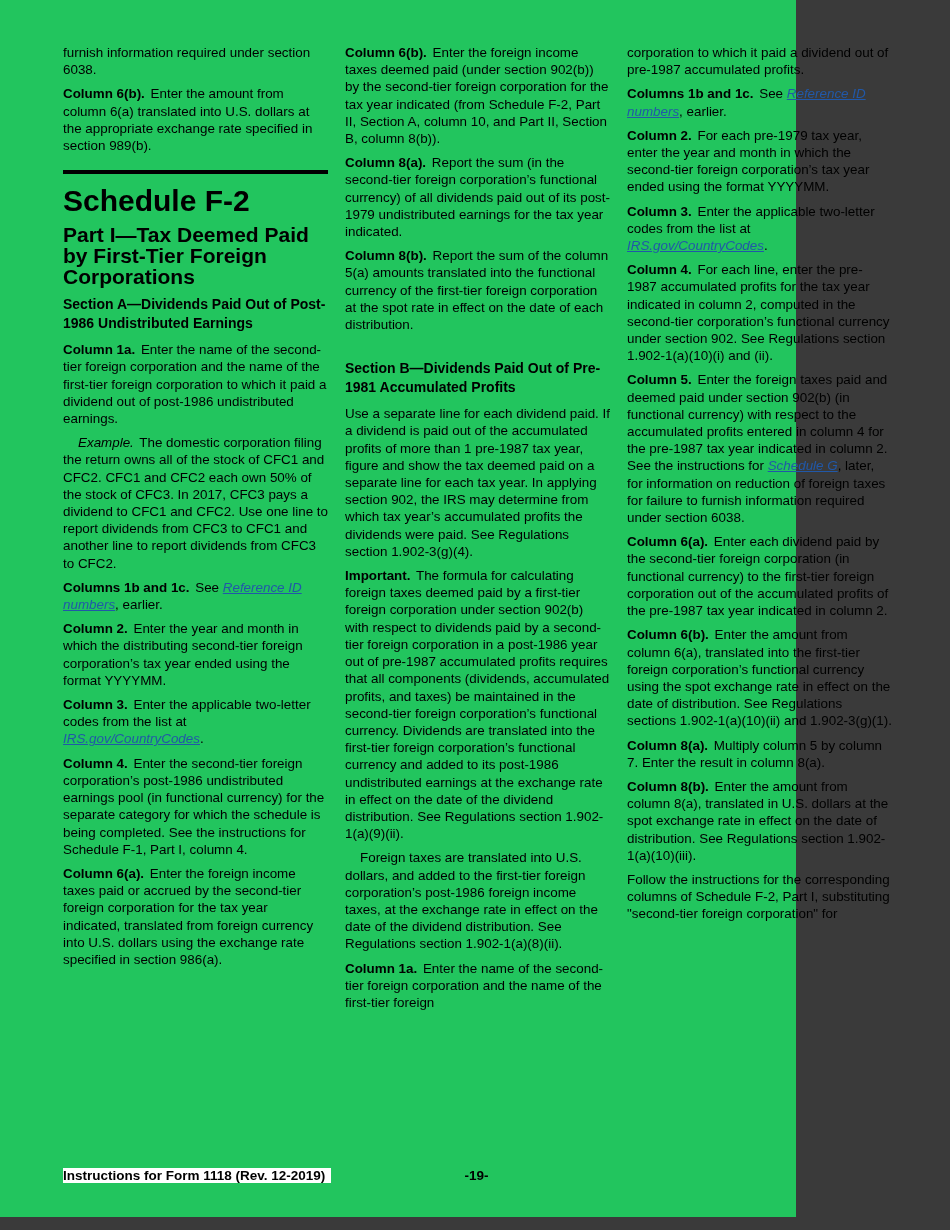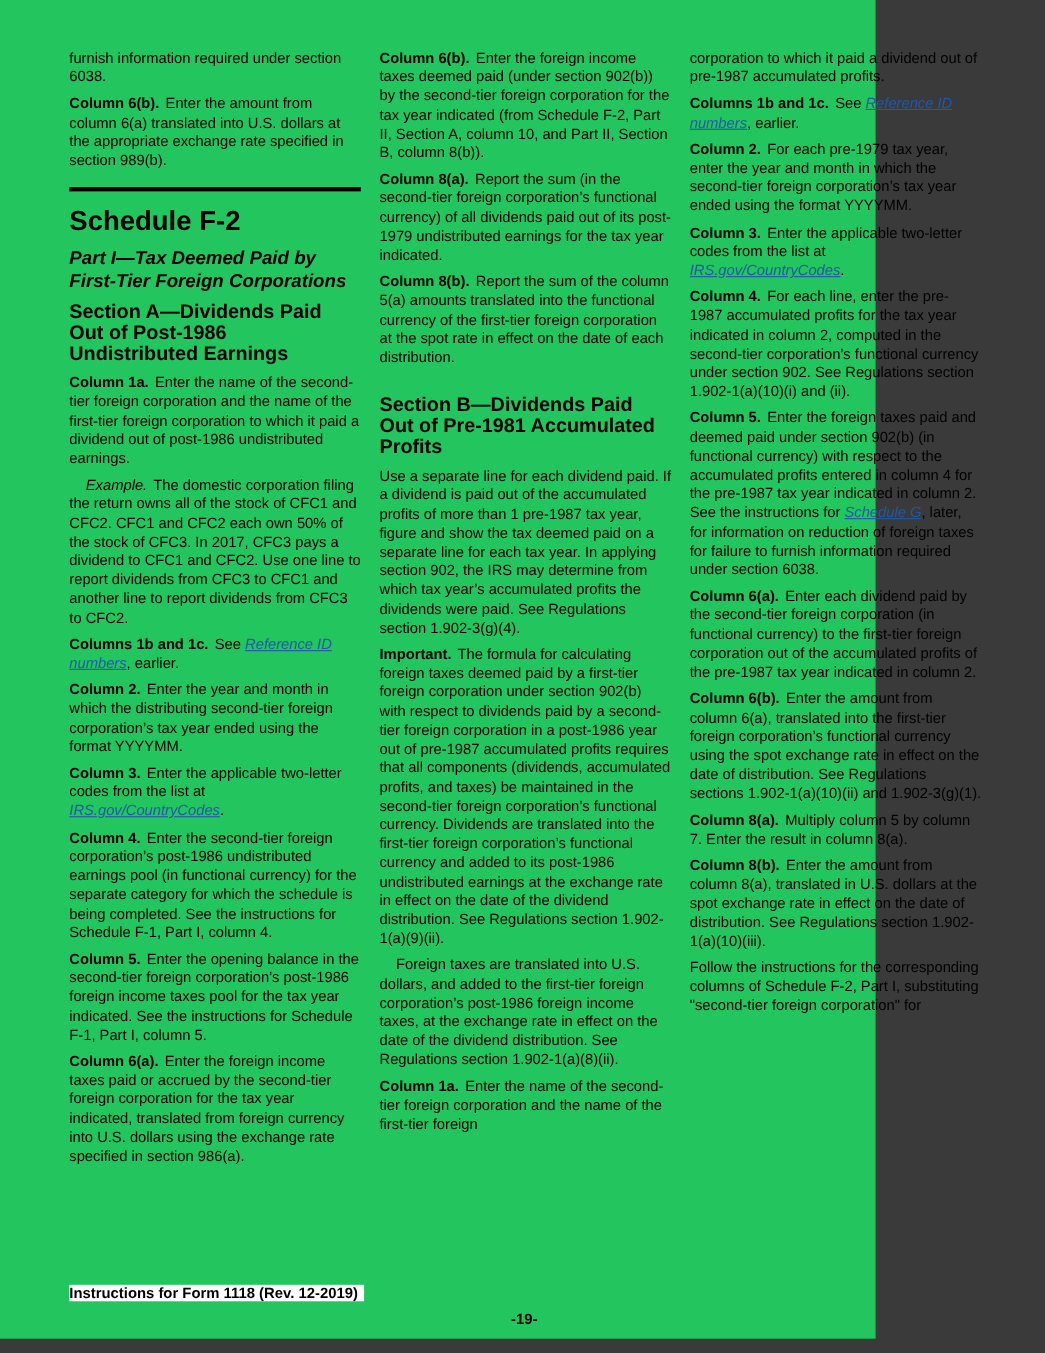--- a/index.html
+++ b/index.html
@@ -23,52 +23,51 @@
   .para.indent { text-indent:15px; }
   .seg-bold { font-weight:700; margin-right:2px; }
   .seg-bolditalic { font-weight:400; font-style:italic; margin-right:2px; }
   .seg-normal { font-weight:400; }
   .seg-link {
     color: var(--link-color, #2158a8);
     font-style: italic;
     text-decoration: underline;
     cursor: pointer;
   }
-  .h1 { font-size:25px; line-height:30px; font-weight:700; margin:12px 0 8px; }
-  .h2 { font-size:17px; line-height:21px; font-weight:700; margin:24px 0 8px;font-style:italic; }
+  .h1 { font-size:30px; line-height:30px; font-weight:700; margin:12px 0 8px; }
+  .h2 { font-size:21px; line-height:21px; font-weight:700; margin:24px 0 8px; }
   .h1 + .h2 { margin-top:4px; }
-  .h3 { font-size:18px; line-height:19px; font-weight:700; margin:26px 0 8px; }
+  .h3 { font-size:14px; line-height:19px; font-weight:700; margin:26px 0 8px; }
   .h2 + .h3 { margin-top:6px; }
   .rule { height:4px; background:#000; margin:16px 0 0 0; }
   .footer {
     position:absolute; left:63px; top:1168px; width:827px;
     font-size:13.5px; font-weight:700;
   }
-  .footer-page { position:absolute; left:0; width:100%; text-align:center;margin-top:24px; }
+  .footer-page { position:absolute; left:0; width:100%; text-align:center; }
   .footer-left { position:relative; z-index:1; background:#fff; padding-right:6px;text-align:right; }
 </style>
 </head>
 <body>
 
 <div class="page">
   <div class="content">
     <div class="col">
         <p class="para"><span class="seg-normal">furnish information required under section 6038.</span></p>
         <p class="para"><span class="seg-bold">Column 6(b).</span><span class="seg-normal"> Enter the amount from column 6(a) translated into U.S. dollars at the appropriate exchange rate specified in section 989(b).</span></p>
         <div class="rule"></div>
         <div class="h1">Schedule F-2</div>
         <div class="h2">Part I—Tax Deemed Paid by First-Tier Foreign Corporations</div>
         <div class="h3">Section A—Dividends Paid Out of Post-1986 Undistributed Earnings</div>
         <p class="para"><span class="seg-bold">Column 1a.</span><span class="seg-normal"> Enter the name of the second-tier foreign corporation and the name of the first-tier foreign corporation to which it paid a dividend out of post-1986 undistributed earnings.</span></p>
         <p class="para indent"><span class="seg-bolditalic">Example.</span><span class="seg-normal"> The domestic corporation filing the return owns all of the stock of CFC1 and CFC2. CFC1 and CFC2 each own 50% of the stock of CFC3. In 2017, CFC3 pays a dividend to CFC1 and CFC2. Use one line to report dividends from CFC3 to CFC1 and another line to report dividends from CFC3 to CFC2.</span></p>
         <p class="para"><span class="seg-bold">Columns 1b and 1c.</span><span class="seg-normal"> See </span><a class="seg-link">Reference ID numbers</a><span class="seg-normal">, earlier.</span></p>
         <p class="para"><span class="seg-bold">Column 2.</span><span class="seg-normal"> Enter the year and month in which the distributing second-tier foreign corporation’s tax year ended using the format YYYYMM.</span></p>
         <p class="para"><span class="seg-bold">Column 3.</span><span class="seg-normal"> Enter the applicable two-letter codes from the list at </span><a class="seg-link">IRS.gov/CountryCodes</a><span class="seg-normal">.</span></p>
         <p class="para"><span class="seg-bold">Column 4.</span><span class="seg-normal"> Enter the second-tier foreign corporation’s post-1986 undistributed earnings pool (in functional currency) for the separate category for which the schedule is being completed. See the instructions for Schedule F-1, Part I, column 4.</span></p>
-        <p class="para"><span class="seg-bold">Column 5.</span><span class="seg-normal"> Enter the opening balance in the second-tier foreign corporation’s post-1986 foreign income taxes pool for the tax year indicated. See the instructions for Schedule F-1, Part I, column 5.</span></p>
         <p class="para"><span class="seg-bold">Column 6(a).</span><span class="seg-normal"> Enter the foreign income taxes paid or accrued by the second-tier foreign corporation for the tax year indicated, translated from foreign currency into U.S. dollars using the exchange rate specified in section 986(a).</span></p>
       </div>
     <div class="col">
         <p class="para"><span class="seg-bold">Column 6(b).</span><span class="seg-normal"> Enter the foreign income taxes deemed paid (under section 902(b)) by the second-tier foreign corporation for the tax year indicated (from Schedule F-2, Part II, Section A, column 10, and Part II, Section B, column 8(b)).</span></p>
         <p class="para"><span class="seg-bold">Column 8(a).</span><span class="seg-normal"> Report the sum (in the second-tier foreign corporation’s functional currency) of all dividends paid out of its post-1979 undistributed earnings for the tax year indicated.</span></p>
         <p class="para"><span class="seg-bold">Column 8(b).</span><span class="seg-normal"> Report the sum of the column 5(a) amounts translated into the functional currency of the first-tier foreign corporation at the spot rate in effect on the date of each distribution.</span></p>
         <div class="h3">Section B—Dividends Paid Out of Pre-1981 Accumulated Profits</div>
         <p class="para"><span class="seg-normal">Use a separate line for each dividend paid. If a dividend is paid out of the accumulated profits of more than 1 pre-1987 tax year, figure and show the tax deemed paid on a separate line for each tax year. In applying section 902, the IRS may determine from which tax year’s accumulated profits the dividends were paid. See Regulations section 1.902-3(g)(4).</span></p>
         <p class="para"><span class="seg-bold">Important.</span><span class="seg-normal"> The formula for calculating foreign taxes deemed paid by a first-tier foreign corporation under section 902(b) with respect to dividends paid by a second-tier foreign corporation in a post-1986 year out of pre-1987 accumulated profits requires that all components (dividends, accumulated profits, and taxes) be maintained in the second-tier foreign corporation’s functional currency. Dividends are translated into the first-tier foreign corporation’s functional currency and added to its post-1986 undistributed earnings at the exchange rate in effect on the date of the dividend distribution. See Regulations section 1.902-1(a)(9)(ii).</span></p>
         <p class="para indent"><span class="seg-normal">Foreign taxes are translated into U.S. dollars, and added to the first-tier foreign corporation’s post-1986 foreign income taxes, at the exchange rate in effect on the date of the dividend distribution. See Regulations section 1.902-1(a)(8)(ii).</span></p>

